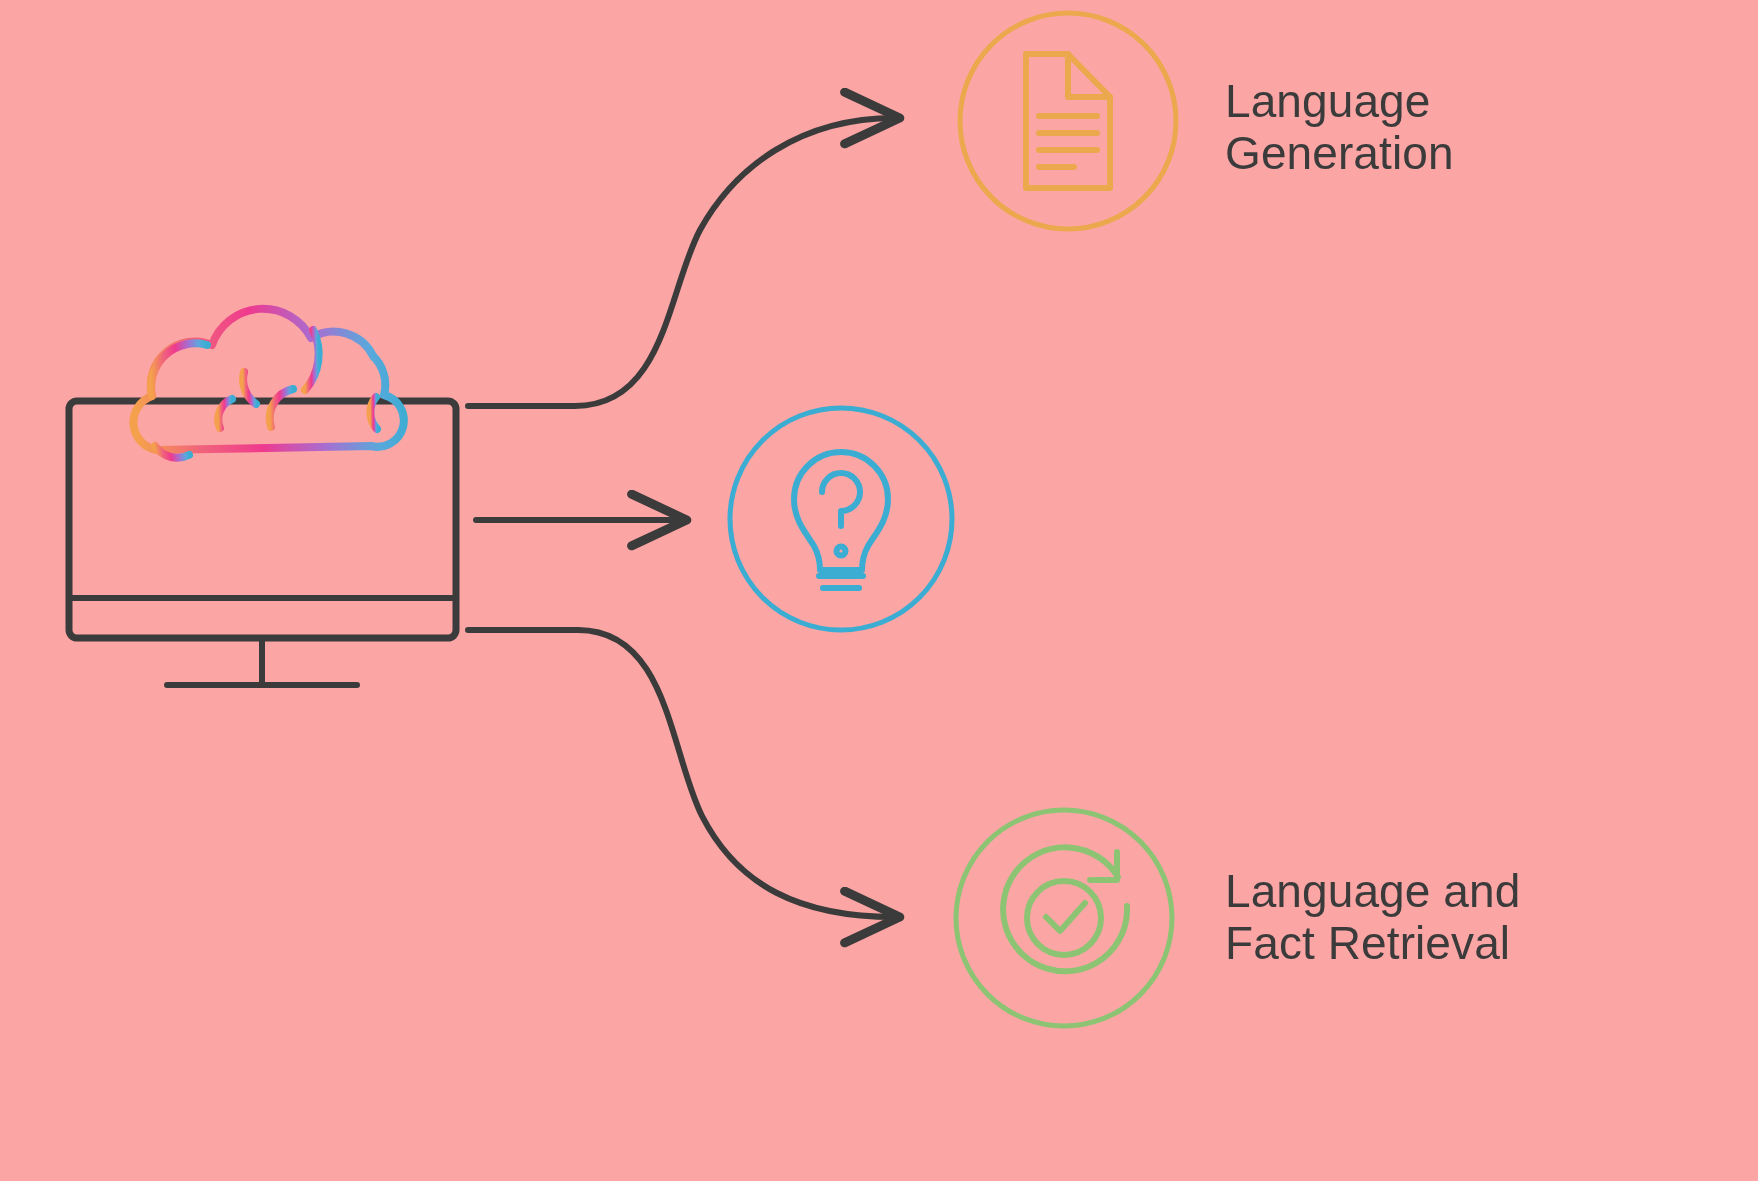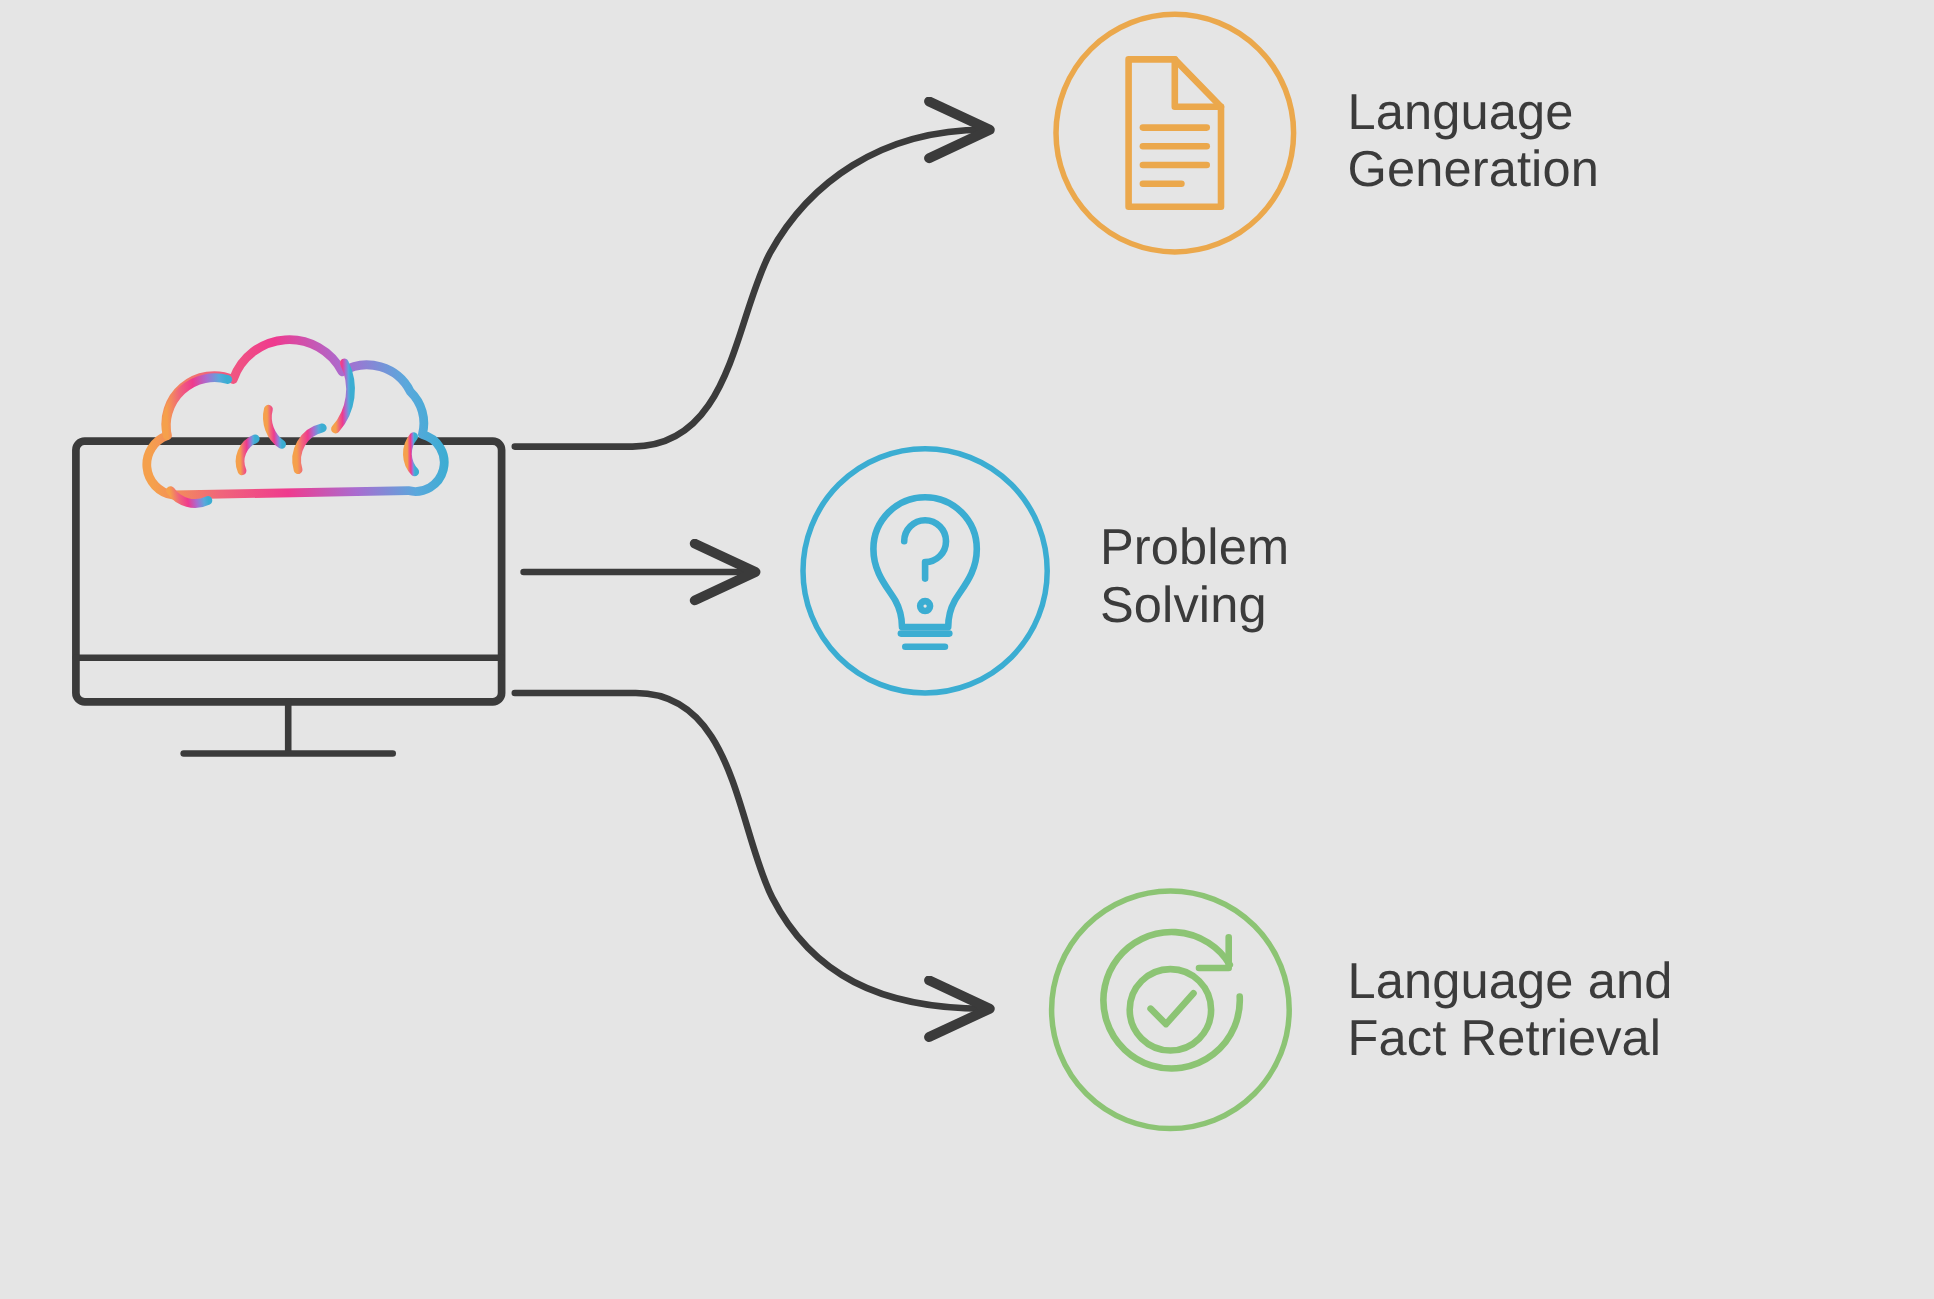--- a/index.html
+++ b/index.html
@@ -7,21 +7,21 @@
     padding: 0;
     background: #ffffff;
   }
   body {
     font-family: "Liberation Sans", sans-serif;
   }
   #canvas {
     position: relative;
     width: 1758px;
     height: 1181px;
-    background: #e5e5e5;
+    background: #fca5a5;
     overflow: hidden;
   }
   #diagram-svg {
     position: absolute;
     left: 0;
     top: 0;
     width: 1758px;
     height: 1181px;
   }
   .node-label {
@@ -155,19 +155,17 @@
         <circle cx="1064" cy="918" r="37"></circle>
 
         <path d="M1046,917 L1060,931 L1085,903"></path>
       </g>
     </g>
   </svg>
 
   <div class="node-label" id="label-language-generation">Language
 Generation</div>
 
-  <div class="node-label" id="label-problem-solving">Problem
-Solving</div>
 
   <div class="node-label" id="label-knowledge-retrieval">Language and
 Fact Retrieval</div>
 
 </div>
 
 </body></html>

